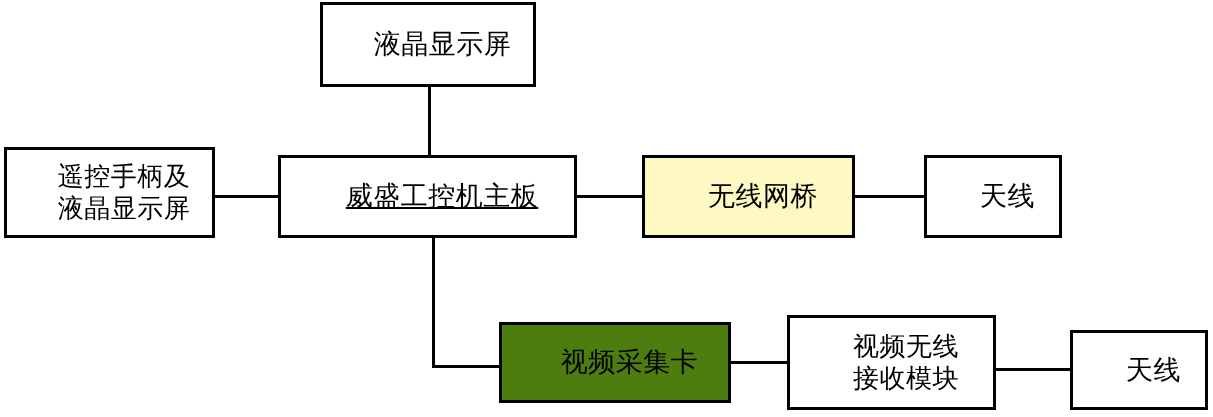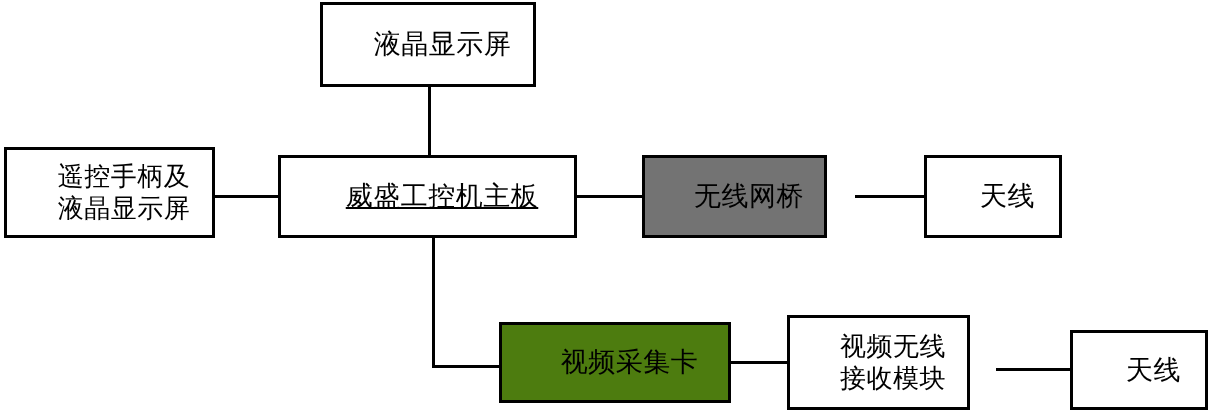--- a/index.html
+++ b/index.html
@@ -67,29 +67,29 @@
     <div class="node" style="left: 320px; top: 2px; width: 216px; height: 85px; border-color: rgb(0, 0, 0); background: rgb(255, 255, 255);">
       <span class="node-label">液晶显示屏</span>
     </div>
     <div class="node" style="left: 4px; top: 147px; width: 211px; height: 91px; border-color: rgb(0, 0, 0); background: rgb(255, 255, 255);">
       <span class="node-label two-line">遥控手柄及
 液晶显示屏</span>
     </div>
     <div class="node" style="left: 278px; top: 155px; width: 299px; height: 83px; border-color: rgb(0, 0, 0); background: rgb(255, 255, 255); text-decoration: underline;">
       <span class="node-label">威盛工控机主板</span>
     </div>
-    <div class="node" style="left: 642px; top: 155px; width: 185px; height: 83px; border-color: rgb(0, 0, 0); background: #737373;">
+    <div class="node" style="left: 642px; top: 155px; width: 213px; height: 83px; border-color: rgb(0, 0, 0); background: #fef9c3;">
       <span class="node-label">无线网桥</span>
     </div>
     <div class="node" style="left: 924px; top: 155px; width: 138px; height: 83px; border-color: rgb(0, 0, 0); background: rgb(255, 255, 255);">
       <span class="node-label">天线</span>
     </div>
     <div class="node" style="left: 499px; top: 322px; width: 232px; height: 81px; border-color: rgb(0, 0, 0); background: #4d7c0f;">
       <span class="node-label">视频采集卡</span>
     </div>
-    <div class="node" style="left: 787px; top: 315px; width: 183px; height: 95px; border-color: rgb(0, 0, 0); background: rgb(255, 255, 255);">
+    <div class="node" style="left: 787px; top: 315px; width: 209px; height: 95px; border-color: rgb(0, 0, 0); background: rgb(255, 255, 255);">
       <span class="node-label two-line">视频无线
 接收模块</span>
     </div>
     <div class="node" style="left: 1070px; top: 330px; width: 138px; height: 80px; border-color: rgb(0, 0, 0); background: rgb(255, 255, 255);">
       <span class="node-label">天线</span>
     </div>
   </div>
 
 </body></html>

